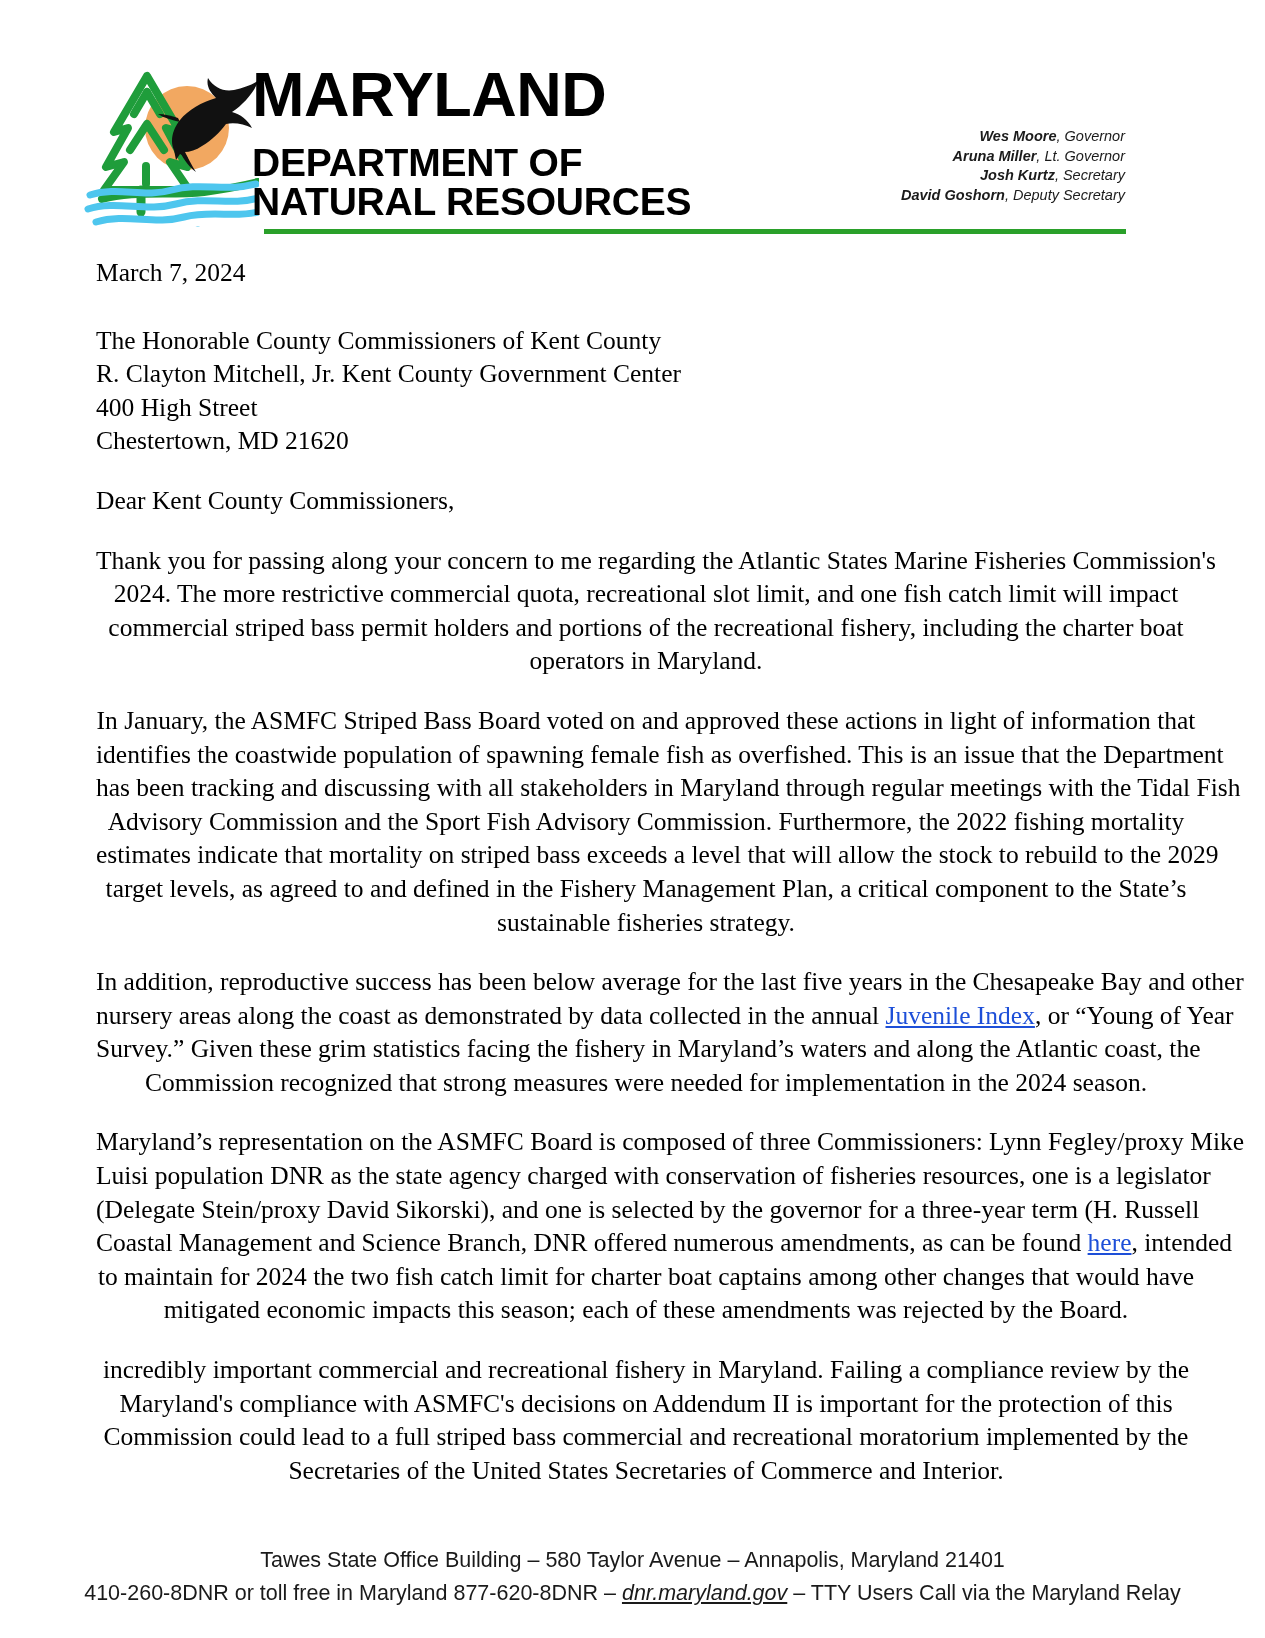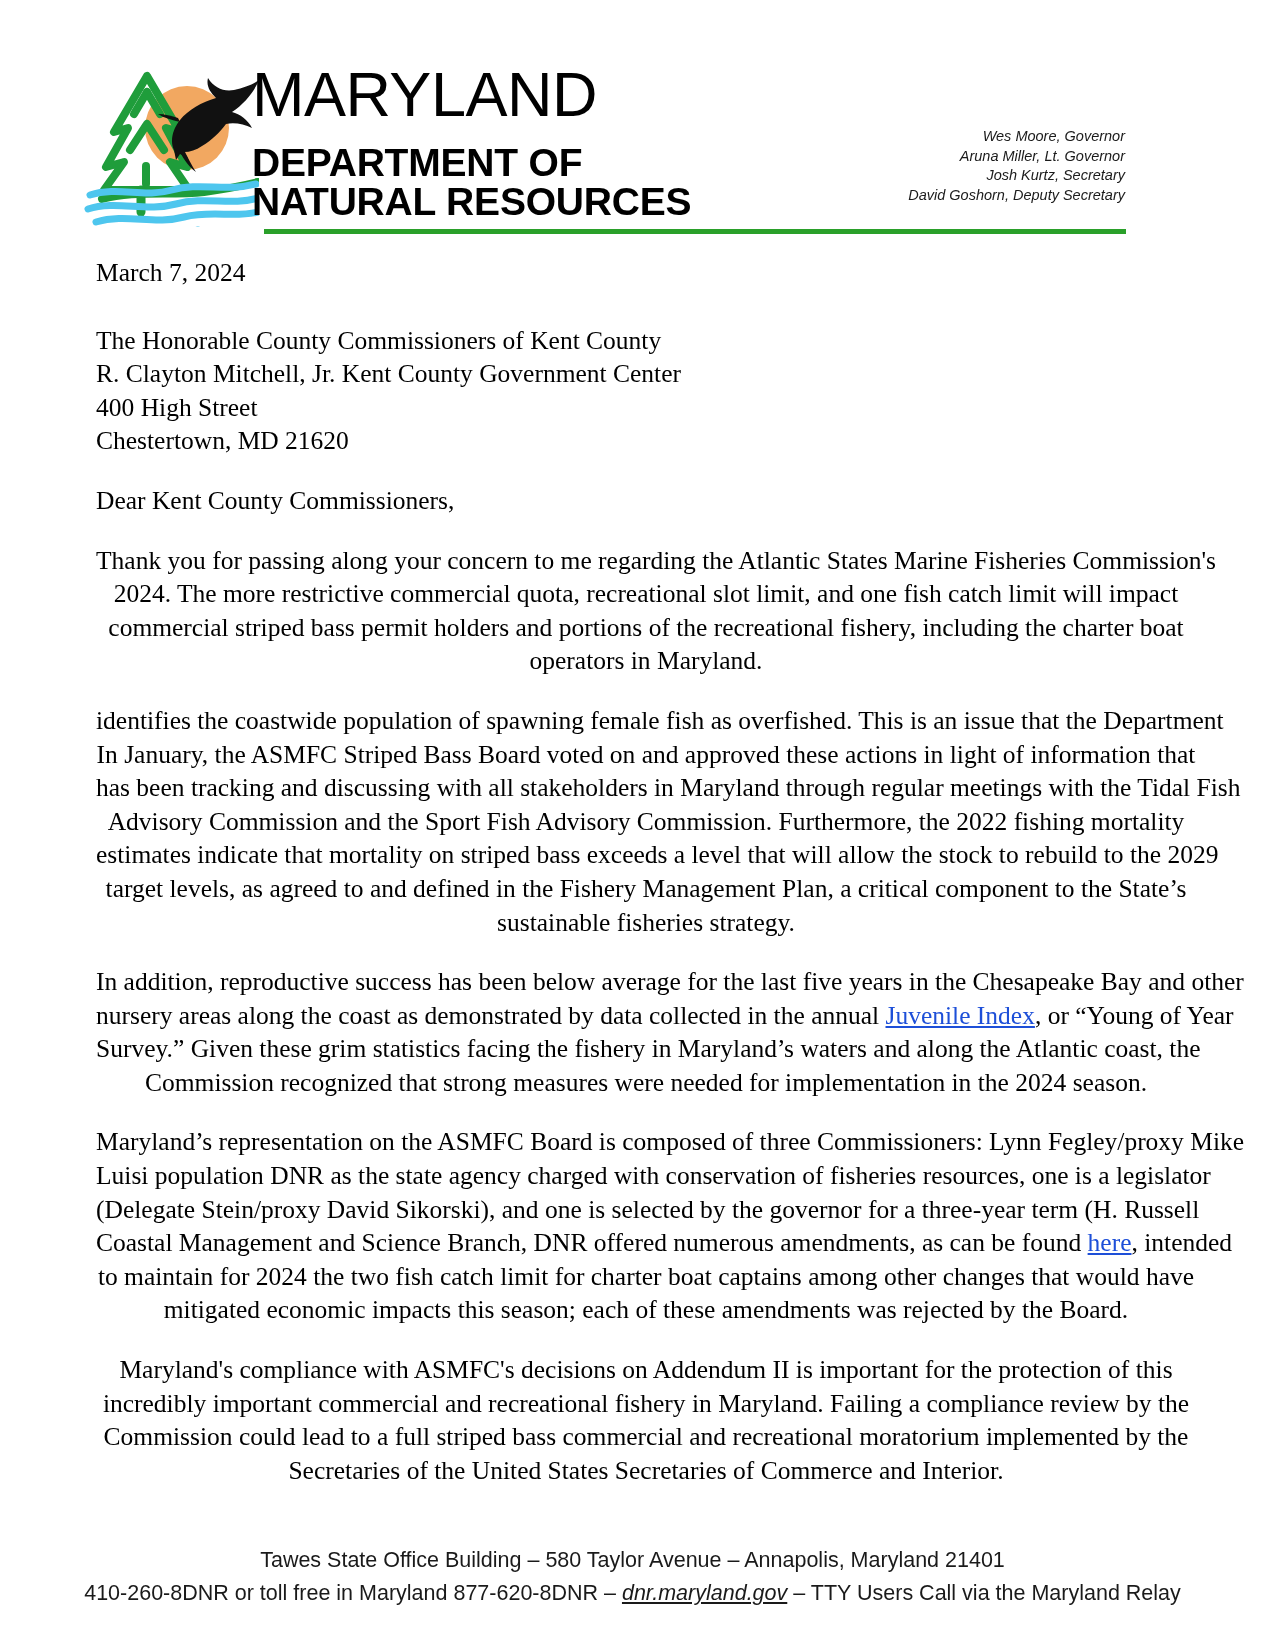--- a/index.html
+++ b/index.html
@@ -54,21 +54,21 @@
     left: 168px;
     top: 2px;
     width: 400px;
     font-family: "Liberation Sans", "DejaVu Sans", sans-serif;
     color: #000000;
     line-height: 0.98;
   }
   .wordmark .wm-1 {
     display: block;
     font-size: 63px;
-    font-weight: 400;
+    font-weight: 700;
     letter-spacing: -0.5px;
     white-space: nowrap;
   }
   .wordmark .wm-2 {
     display: block;
     font-size: 39px;
     font-weight: 700;
     letter-spacing: -0.2px;
     margin-top: 18px;
     white-space: nowrap;
@@ -87,21 +87,21 @@
     right: 140px;
     top: 127px;
     text-align: right;
     font-family: "Liberation Sans", "DejaVu Sans", sans-serif;
     font-size: 14.5px;
     line-height: 19.5px;
     color: #1b1b1b;
     white-space: nowrap;
   }
   .officials .offname {
-    font-weight: 400;
+    font-weight: 700;
     font-style: italic;
   }
   .officials .offtitle {
     font-style: italic;
     font-weight: 400;
   }
 
   .green-rule {
     position: absolute;
     left: 264px;
@@ -251,22 +251,22 @@
     <p class="para">
       <span class="ln">Thank you for passing along your concern to me regarding the Atlantic States Marine Fisheries Commission's</span>
       <span class="ln">2024. The more restrictive commercial quota, recreational slot limit, and one fish catch limit will impact</span>
       <span class="ln">commercial striped bass permit holders and portions of the recreational fishery, including the charter boat</span>
       <span class="ln">operators in Maryland.</span>
     </p>
 
     <div class="gap-sm"></div>
 
     <p class="para">
+      <span class="ln">In January, the ASMFC Striped Bass Board voted on and approved these actions in light of information that</span>
       <span class="ln">identifies the coastwide population of spawning female fish as overfished. This is an issue that the Department</span>
-      <span class="ln">In January, the ASMFC Striped Bass Board voted on and approved these actions in light of information that</span>
       <span class="ln">has been tracking and discussing with all stakeholders in Maryland through regular meetings with the Tidal Fish</span>
       <span class="ln">Advisory Commission and the Sport Fish Advisory Commission. Furthermore, the 2022 fishing mortality</span>
       <span class="ln">estimates indicate that mortality on striped bass exceeds a level that will allow the stock to rebuild to the 2029</span>
       <span class="ln">target levels, as agreed to and defined in the Fishery Management Plan, a critical component to the State’s</span>
       <span class="ln">sustainable fisheries strategy.</span>
     </p>
 
     <div class="gap-sm"></div>
 
     <p class="para">
@@ -283,22 +283,22 @@
       <span class="ln">Luisi population DNR as the state agency charged with conservation of fisheries resources, one is a legislator</span>
       <span class="ln">(Delegate Stein/proxy David Sikorski), and one is selected by the governor for a three-year term (H. Russell</span>
       <span class="ln"><span>Coastal Management and Science Branch, DNR offered numerous amendments, as can be found </span><a class="doclink" href="#">here</a><span>, intended</span></span>
       <span class="ln">to maintain for 2024 the two fish catch limit for charter boat captains among other changes that would have</span>
       <span class="ln">mitigated economic impacts this season; each of these amendments was rejected by the Board.</span>
     </p>
 
     <div class="gap-sm"></div>
 
     <p class="para">
+      <span class="ln">incredibly important commercial and recreational fishery in Maryland. Failing a compliance review by the</span>
       <span class="ln">Maryland's compliance with ASMFC's decisions on Addendum II is important for the protection of this</span>
-      <span class="ln">incredibly important commercial and recreational fishery in Maryland. Failing a compliance review by the</span>
       <span class="ln">Commission could lead to a full striped bass commercial and recreational moratorium implemented by the</span>
       <span class="ln">Secretaries of the United States Secretaries of Commerce and Interior.</span>
     </p>
   </div>
 
   <div class="footer">
     <span class="fline">Tawes State Office Building – 580 Taylor Avenue – Annapolis, Maryland 21401</span>
     <span class="fline"><span>410-260-8DNR or toll free in Maryland 877-620-8DNR – </span><span class="it">dnr.maryland.gov</span><span> – TTY Users Call via the Maryland Relay</span></span>
   </div>
 

